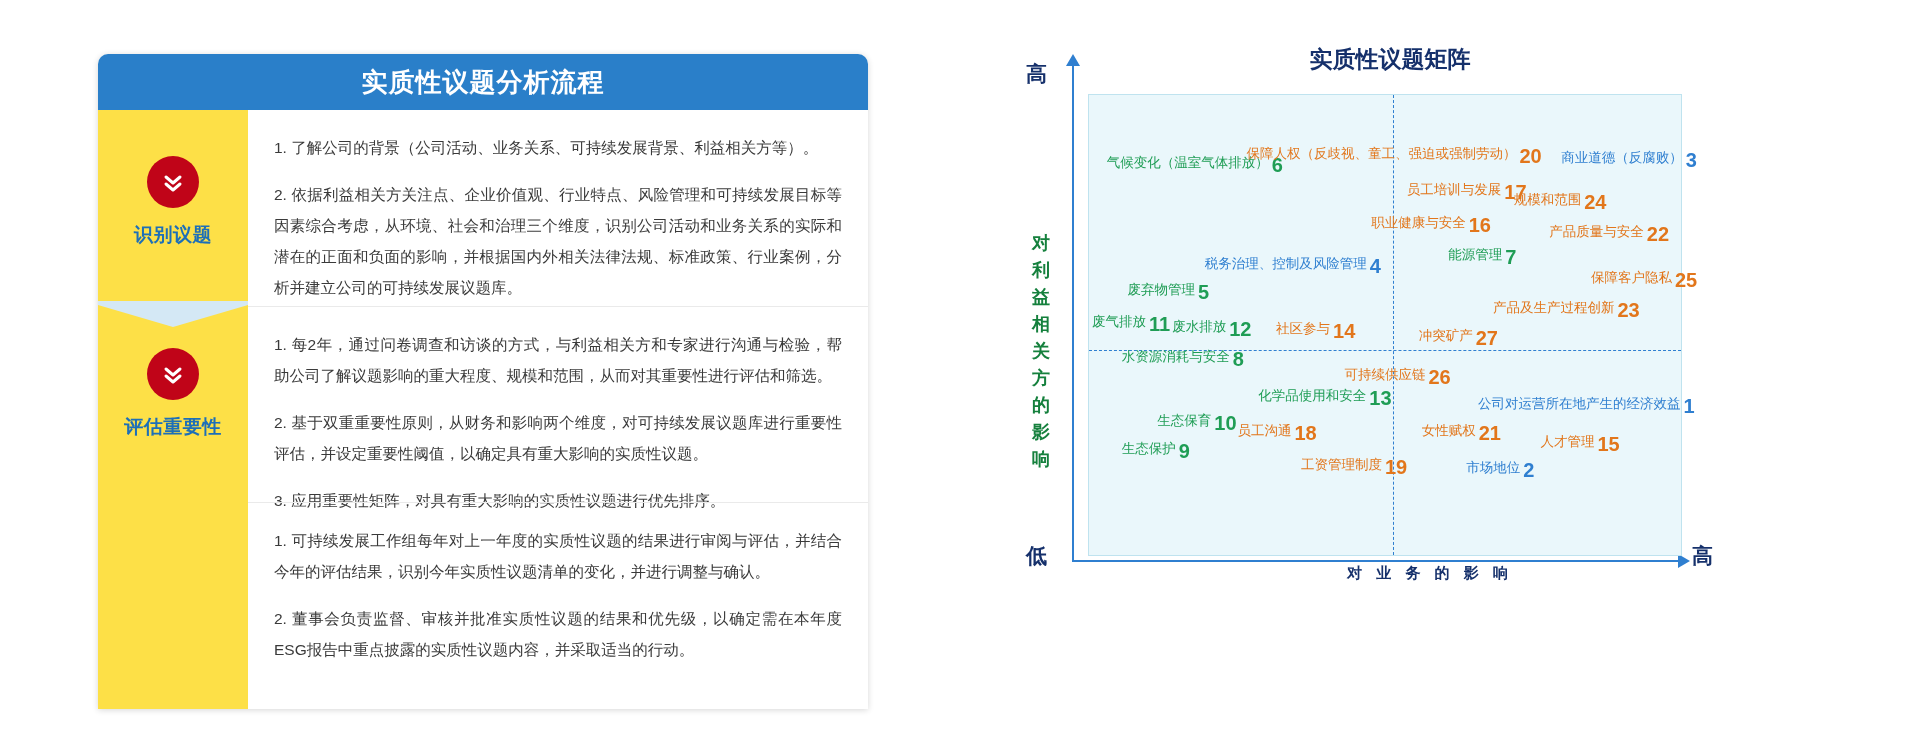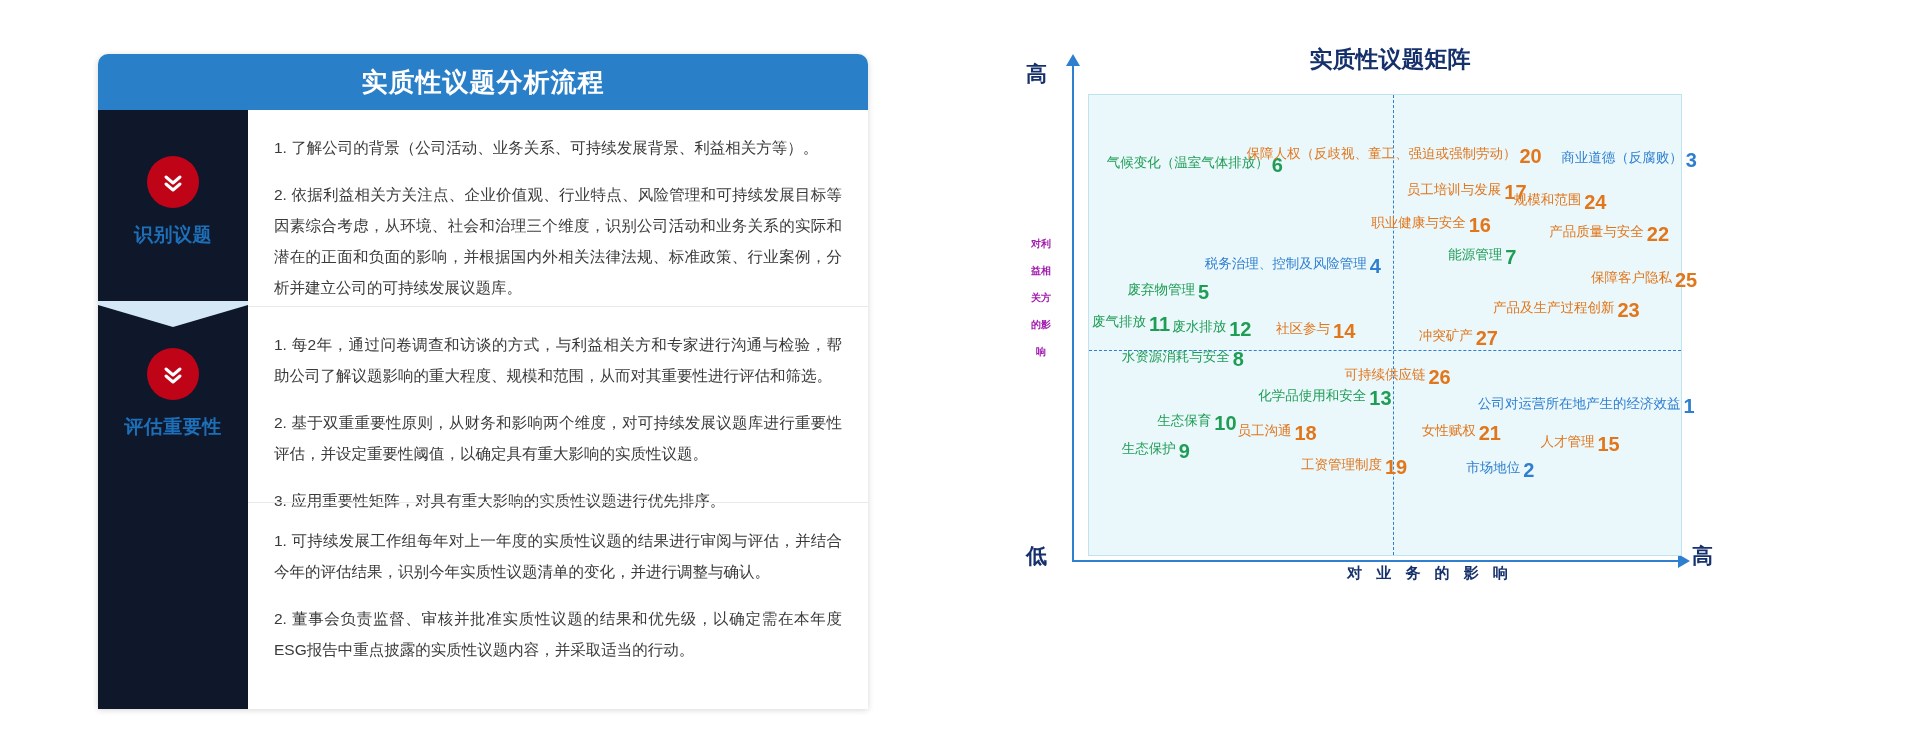--- a/index.html
+++ b/index.html
@@ -22,21 +22,21 @@
     height:56px;border-radius:10px 10px 0 0;
     background:#2a7fc9;
     display:flex;align-items:center;justify-content:center;
   }
   #flow-header .ttl{
     color:#fff;font-size:26px;font-weight:bold;letter-spacing:1px;
   }
   #flow-body{display:flex;height:calc(100% - 56px);}
   #stage-rail{
     width:150px;flex:0 0 150px;
-    background:#0f172a;
+    background:#fde047;
     position:relative;
   }
   .stage{
     height:183px;position:relative;
     display:flex;flex-direction:column;align-items:center;justify-content:center;
   }
   .stage + .stage{margin-top:9px;}
   .chev-top{
     position:absolute;top:-1px;left:0;width:150px;height:26px;
     background:#d4e8f5;
@@ -97,21 +97,21 @@
     position:absolute;left:146px;top:30px;font-size:21px;font-weight:bold;color:#15306b;
   }
   #lbl-low-y{
     position:absolute;left:146px;top:512px;font-size:21px;font-weight:bold;color:#15306b;
   }
   #lbl-high-x{
     position:absolute;left:812px;top:512px;font-size:21px;font-weight:bold;color:#15306b;
   }
   #y-axis-title{
     position:absolute;left:148px;top:200px;width:26px;
-    font-size:10px;font-weight:bold;color:#a21caf;line-height:27px;text-align:center;
+    font-size:18px;font-weight:bold;color:#15803d;line-height:27px;text-align:center;
   }
   #x-axis-title{
     position:absolute;left:340px;top:534px;width:420px;text-align:center;
     font-size:15px;font-weight:bold;color:#15306b;letter-spacing:5px;
   }
   
   #plot{
     position:absolute;left:208px;top:64px;width:594px;height:462px;
     background:#eaf7fb;border:1px solid #bfe3ef;box-sizing:border-box;
   }

